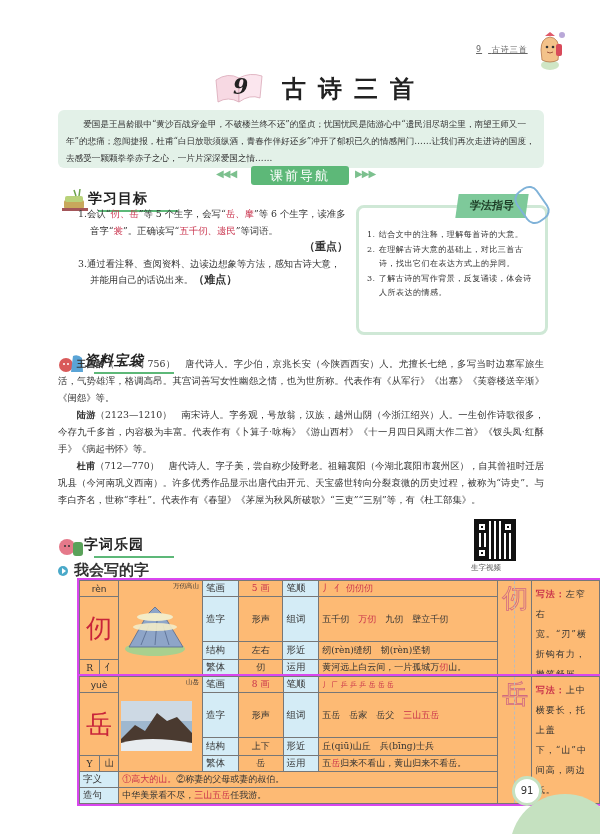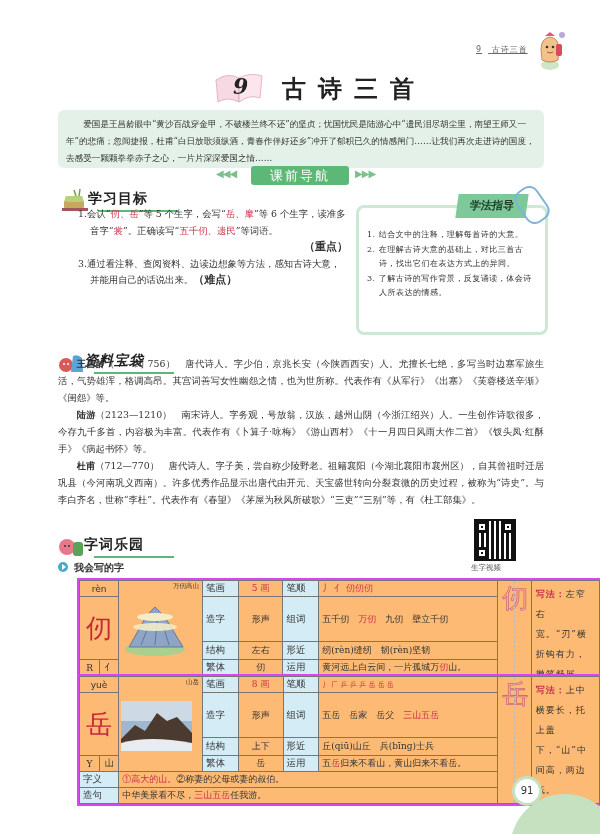--- a/index.html
+++ b/index.html
@@ -50,21 +50,21 @@
   .ref b { font-family: "DejaVu Sans", sans-serif; font-size: 9.2px; }
 
   
   .qr { position: absolute; top: 519px; left: 474px; width: 42px; height: 42px; background:
       repeating-linear-gradient(90deg, #111 0 3px, #fff 3px 5px),
       #111; border: 2px solid #111; }
   .qr .f { position: absolute; width: 12px; height: 12px; border: 3px solid #111; background: #fff; }
   .qr .f::after { content: ""; position: absolute; left: 2px; top: 2px; width: 2px; height: 2px; background: #111; }
   .qr-label { position: absolute; top: 563px; left: 471px; font-size: 7.5px; color: #555; font-family: "DejaVu Sans", sans-serif; }
 
-  .sub-head { position: absolute; top: 561px; left: 58px; font-family: "DejaVu Sans", sans-serif; font-weight: bold; font-size: 10px; color: #333; }
+  .sub-head { position: absolute; top: 561px; left: 58px; font-family: "DejaVu Sans", sans-serif; font-weight: bold; font-size: 15px; color: #333; }
   .sub-head .dot { display: inline-block; width: 10px; height: 10px; border-radius: 50%; background: #4aa9c9; vertical-align: -1px; margin-right: 6px; position: relative; }
   .sub-head .dot::after { content: ""; position: absolute; left: 4px; top: 2px; border-left: 4px solid #fff; border-top: 3px solid transparent; border-bottom: 3px solid transparent; }
 
   
   .card { position: absolute; left: 77px; width: 525px; border: 2px solid #d946ef; background: #fdba74; font-size: 9px; color: #333; }
   .card table { border-collapse: collapse; width: 100%; table-layout: fixed; }
   .card td { border: 1px solid #777; height: 16px; padding: 0 3px; white-space: nowrap; overflow: hidden; vertical-align: middle; }
   .lab { background: #d4ecf6; text-align: left; font-family: Liberation Serif, serif; color: #333; font-size: 9.5px; }
   .ctr { text-align: center; }
   .pinyin { text-align: center; font-family: "DejaVu Sans", sans-serif; font-size: 9px; }

